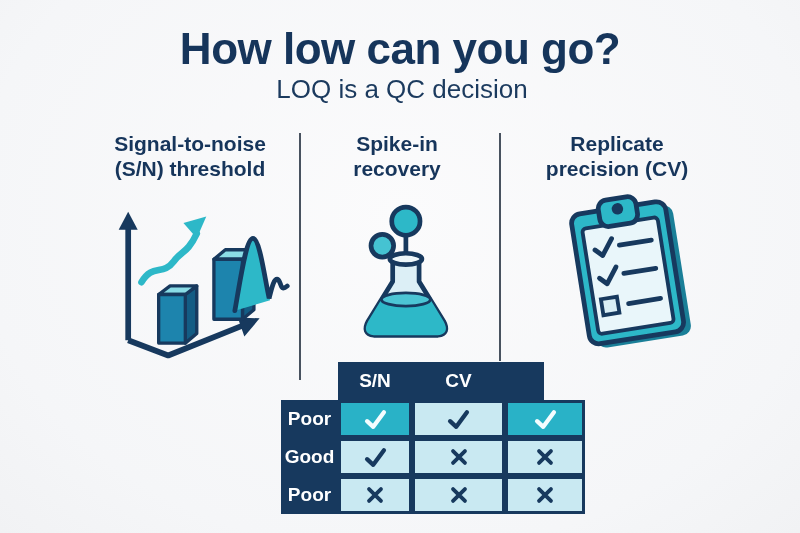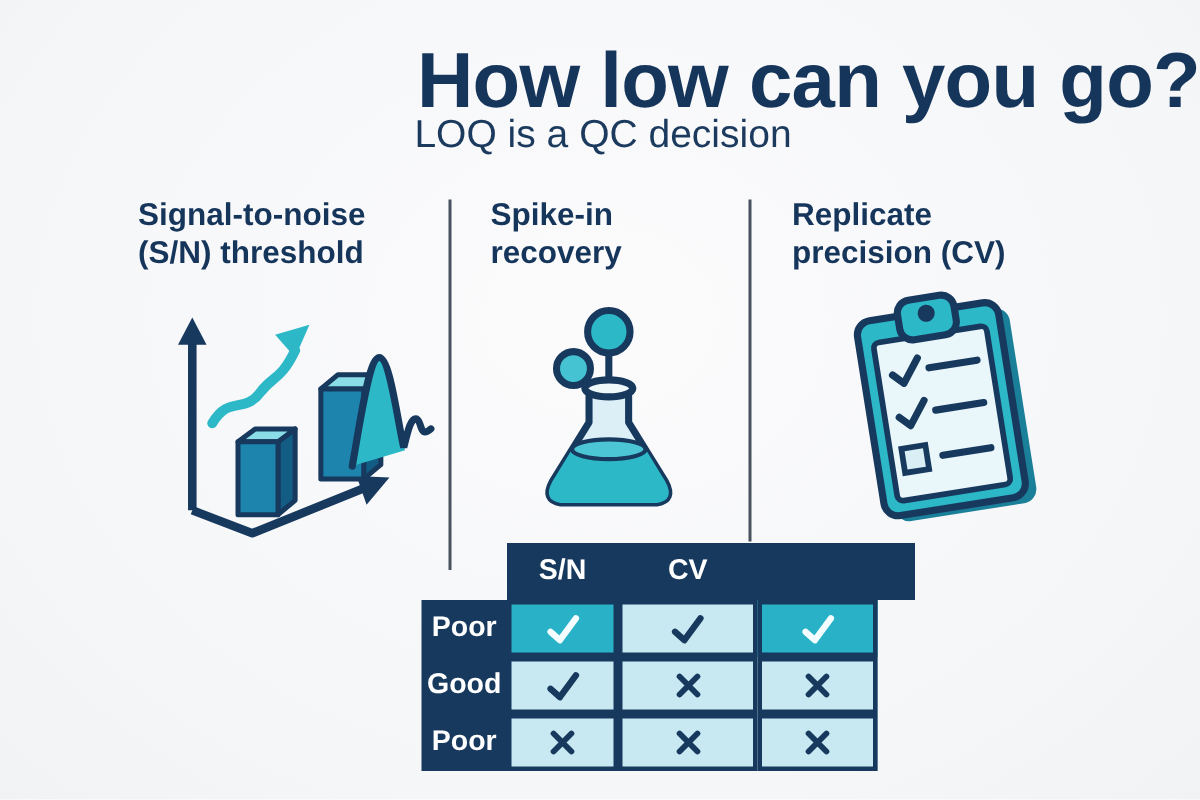--- a/index.html
+++ b/index.html
@@ -6,48 +6,48 @@
   html,body { width:800px; height:533px; }
   body {
     font-family:"Liberation Sans","DejaVu Sans",sans-serif;
     background:#fff;
   }
   .stage {
     position:relative; width:800px; height:533px; overflow:hidden;
     background:radial-gradient(ellipse at 50% 40%, #fbfbfc 0%, #f5f6f8 75%, #f1f2f4 100%);
   }
   .title {
-    position:absolute; top:24px; left:0; right:0; text-align:right;
-    font-size:52px; font-weight:700; letter-spacing:-0.5px; color:#16355b;
+    position:absolute; top:24px; left:0; right:0; text-align:center;
+    font-size:44px; font-weight:700; letter-spacing:-0.5px; color:#16355b;
   }
   .subtitle {
     position:absolute; top:74px; left:4px; right:0; text-align:center;
     font-size:26px; font-weight:400; color:#1b3a5e;
   }
   .col-header {
-    position:absolute; top:131px; 
+    position:absolute; top:131px; text-align:center;
     font-size:21px; font-weight:600; line-height:1.2; color:#16355b;
   }
   .col-header.c1 { left:92px;  width:196px; }
   .col-header.c2 { left:327px; width:140px; }
   .col-header.c3 { left:528px; width:178px; }
   .divider {
     position:absolute; width:2px; background:#48525f; top:133px;
   }
   .divider.d1 { left:299px; height:247px; }
   .divider.d2 { left:499px; height:228px; }
   .icon { position:absolute; }
   .icon.chart     { left:92px;  top:202px; width:200px; height:166px; }
   .icon.flask     { left:338px; top:196px; width:132px; height:156px; }
   .icon.clipboard { left:548px; top:194px; width:156px; height:162px; }
 
   
   .qc-table { position:absolute; left:281px; top:362px; width:304px; height:152px; }
   .qc-head {
-    position:absolute; left:57px; top:0; width:272px; height:38px;
+    position:absolute; left:57px; top:0; width:206px; height:38px;
     display:grid; grid-template-columns:74px 93px 80px; background:#17395e;
   }
   .qc-head .hcell {
     display:flex; align-items:center; justify-content:center;
     color:#fff; font-size:19px; font-weight:700;
   }
   .qc-body { position:absolute; left:0; top:38px; width:304px; height:114px; display:flex; }
   .qc-rowlabels {
     width:57px; background:#17395e;
     display:grid; grid-template-rows:repeat(3,38px);

